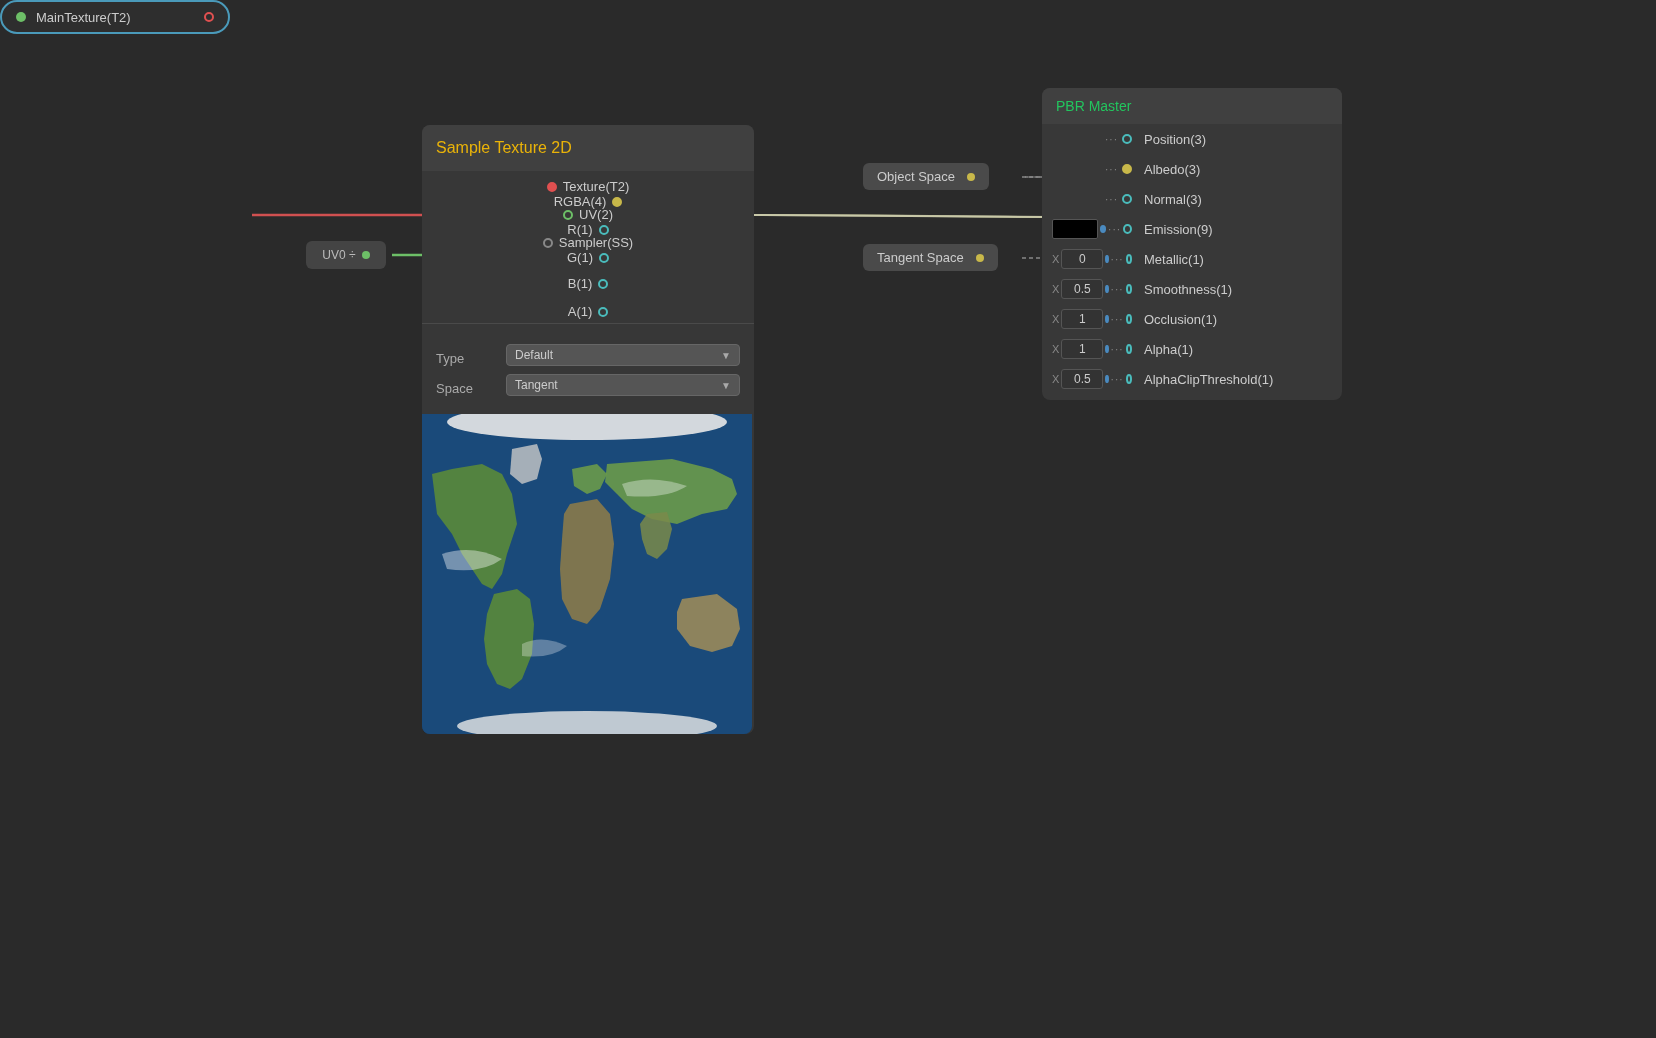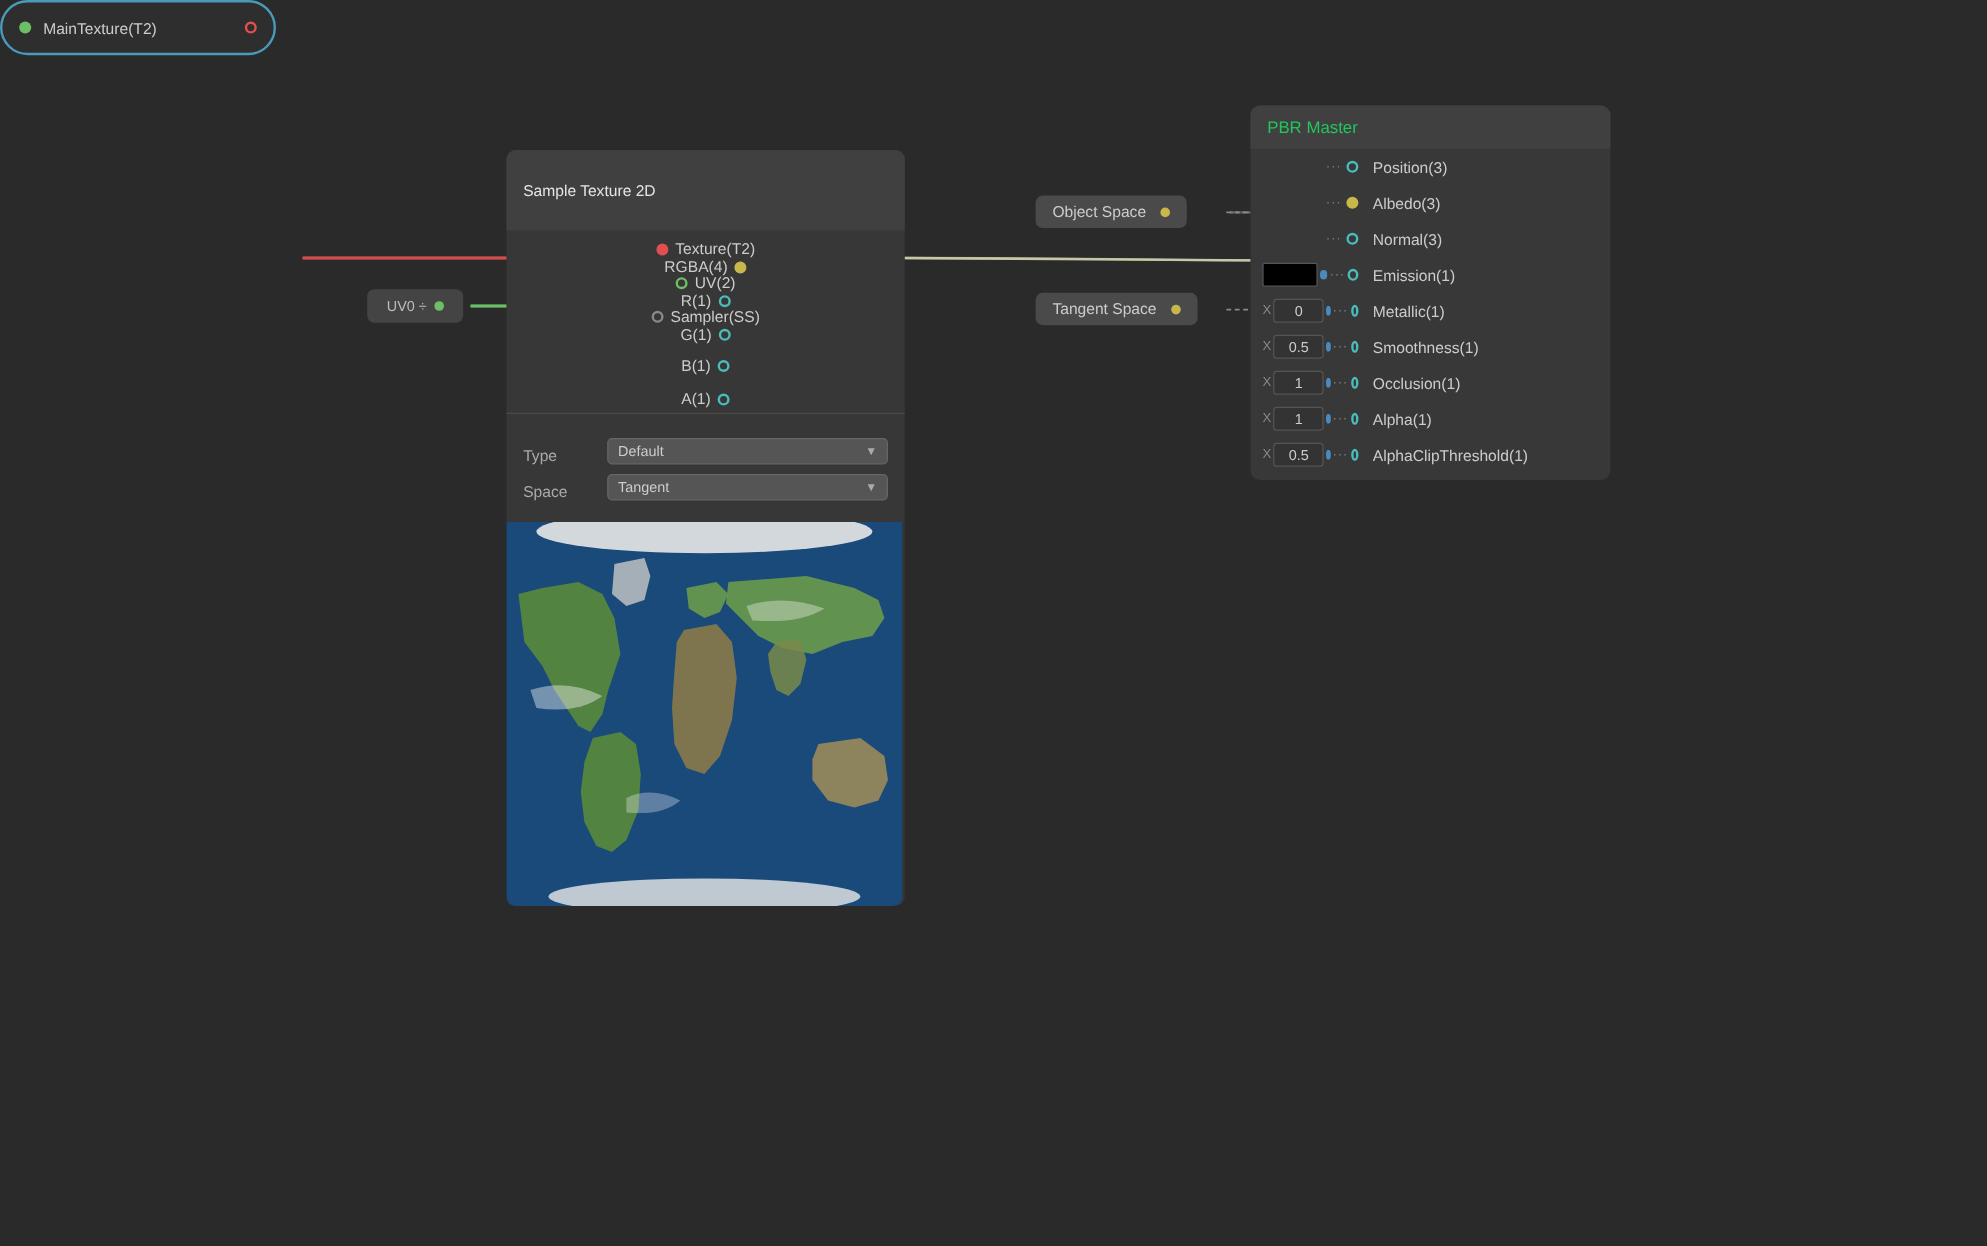--- a/index.html
+++ b/index.html
@@ -29,21 +29,21 @@
       border-radius: 8px;
       background: #3a3a3a;
       z-index: 1;
     }
 
     
     .node-main-texture {
       left: 22px;
       top: 192px;
       width: 230px;
-      height: 46px;
+      height: 34px;
       border: 2px solid #4a9aba;
       border-radius: 24px;
       background: #2e2e2e;
       display: flex;
       align-items: center;
       padding: 0 14px;
       gap: 10px;
     }
     .node-main-texture .port-dot {
       width: 10px; height: 10px;
@@ -81,24 +81,24 @@
       font-size: 12px;
       color: #bbb;
     }
     .node-uv0 .port-out-green {
       width: 8px; height: 8px;
       border-radius: 50%;
       background: #6dbf67;
     }
     .node-header {
       background: #404040;
-      padding: 26px 14px;
+      padding: 14px 14px;
       border-radius: 8px 8px 0 0;
-      font-size: 13px;
-      color: #e5e5e5;
+      font-size: 16px;
+      color: #eab308;
       font-weight: 500;
     }
     .node-body {
       padding: 8px 0;
     }
     .port-row {
       display: flex;
       align-items: center;
       height: 28px;
       padding: 0 10px;
@@ -430,21 +430,21 @@
     <span class="right-label">Normal(3)</span>
   </div>
 
   <div class="pbr-port-row">
     <div class="left-section" style="gap:2px;">
       <div class="black-box"></div>
       <div style="width:8px;height:8px;border-radius:50%;background:#4a8abf;"></div>
       <span style="color:#888;font-size:10px;letter-spacing:1px;">···</span>
       <div style="width:10px;height:10px;border-radius:50%;border:2px solid #4abcbc;"></div>
     </div>
-    <span class="right-label">Emission(1)</span>
+    <span class="right-label">Emission(9)</span>
   </div>
 
   <div class="pbr-port-row">
     <div class="left-section" style="gap:2px;">
       <span class="x-label" style="color:#888;font-size:11px;">X</span>
       <div class="value-box" style="font-size:12px;background:#333;border:1px solid #555;border-radius:3px;padding:2px 4px;color:#ccc;min-width:42px;text-align:center;">0</div>
       <div style="width:8px;height:8px;border-radius:50%;background:#4a8abf;"></div>
       <span style="color:#888;font-size:10px;letter-spacing:1px;">···</span>
       <div style="width:10px;height:10px;border-radius:50%;border:2px solid #4abcbc;"></div>
     </div>

